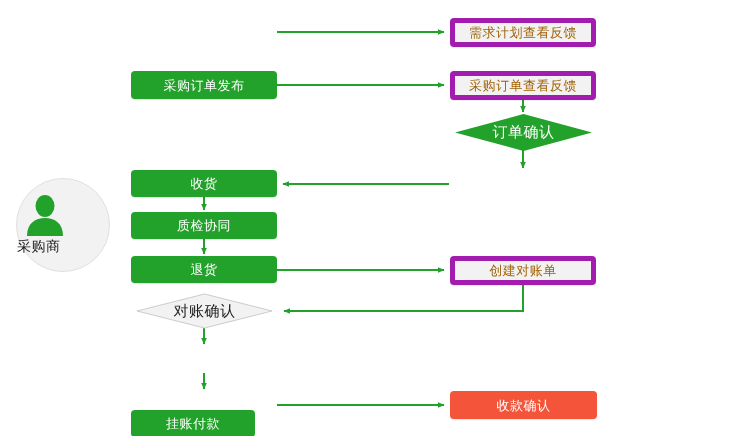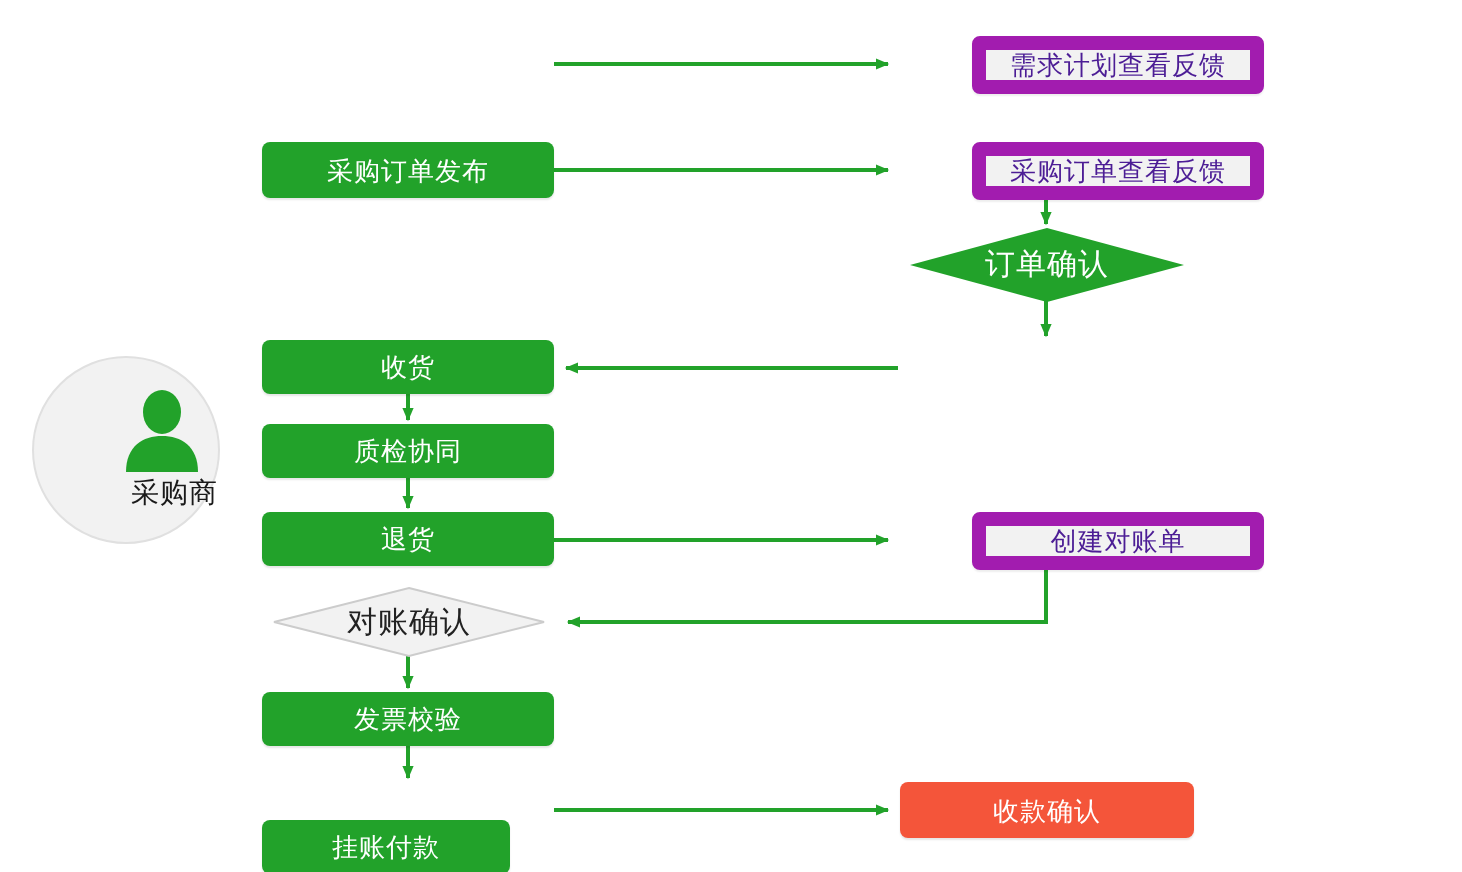--- a/index.html
+++ b/index.html
@@ -44,25 +44,24 @@
 
   .node-green {
     background: #22a22a;
     color: #ffffff;
     border-radius: 4px;
     box-shadow: 0 1px 1px rgba(0,0,0,0.10);
   }
 
   .node-gray {
     background: #f2f2f2;
-    color: #4c1d95;
-    border: 7px solid #a21caf;
+    color: #a16207;
+    border: 5px solid #a21caf;
     border-radius: 4px;
     box-shadow: 0 1px 1px rgba(0,0,0,0.07);
-    margin-left: 36px;
   }
 
   .node-orange {
     background: #f4553a;
     color: #ffffff;
     border-radius: 4px;
     box-shadow: 0 1px 1px rgba(0,0,0,0.10);
   }
 
   
@@ -92,21 +91,21 @@
   
   .role {
     position: absolute;
     width: 92px;
     height: 92px;
     border-radius: 50%;
     background: #f2f2f2;
     border: 1px solid #e0e0e0;
     display: flex;
     flex-direction: column;
-    align-items: flex-end;
+    align-items: flex-start;
     justify-content: center;
   }
   .role-icon {
     width: 56px;
     height: 42px;
     display: block;
   }
   .role-label {
     font-size: 14px;
     color: #1a1a1a;
@@ -188,23 +187,20 @@
     <span>退货</span>
   </div>
 
   <div class="diamond diamond-gray" style="left:136px; top:293px; width:137px; height:36px;">
     <svg class="dshape" viewBox="0 0 137 36" preserveAspectRatio="none">
       <polygon points="68.5,1 136,18 68.5,35 1,18" fill="#f2f2f2" stroke="#cccccc" stroke-width="1"></polygon>
     </svg>
     <span class="dlabel">对账确认</span>
   </div>
 
-  <div class="node node-green" style="left:131px; top:346px; width:146px; height:27px;">
-    <span>发票校验</span>
-  </div>
 
   <div class="node node-green" style="left:131px; top:410px; width:124px; height:27px;">
     <span>挂账付款</span>
   </div>
 
   <div class="node node-gray" style="left:450px; top:18px; width:146px; height:29px;">
     <span>需求计划查看反馈</span>
   </div>
 
   <div class="node node-gray" style="left:450px; top:71px; width:146px; height:29px;">

